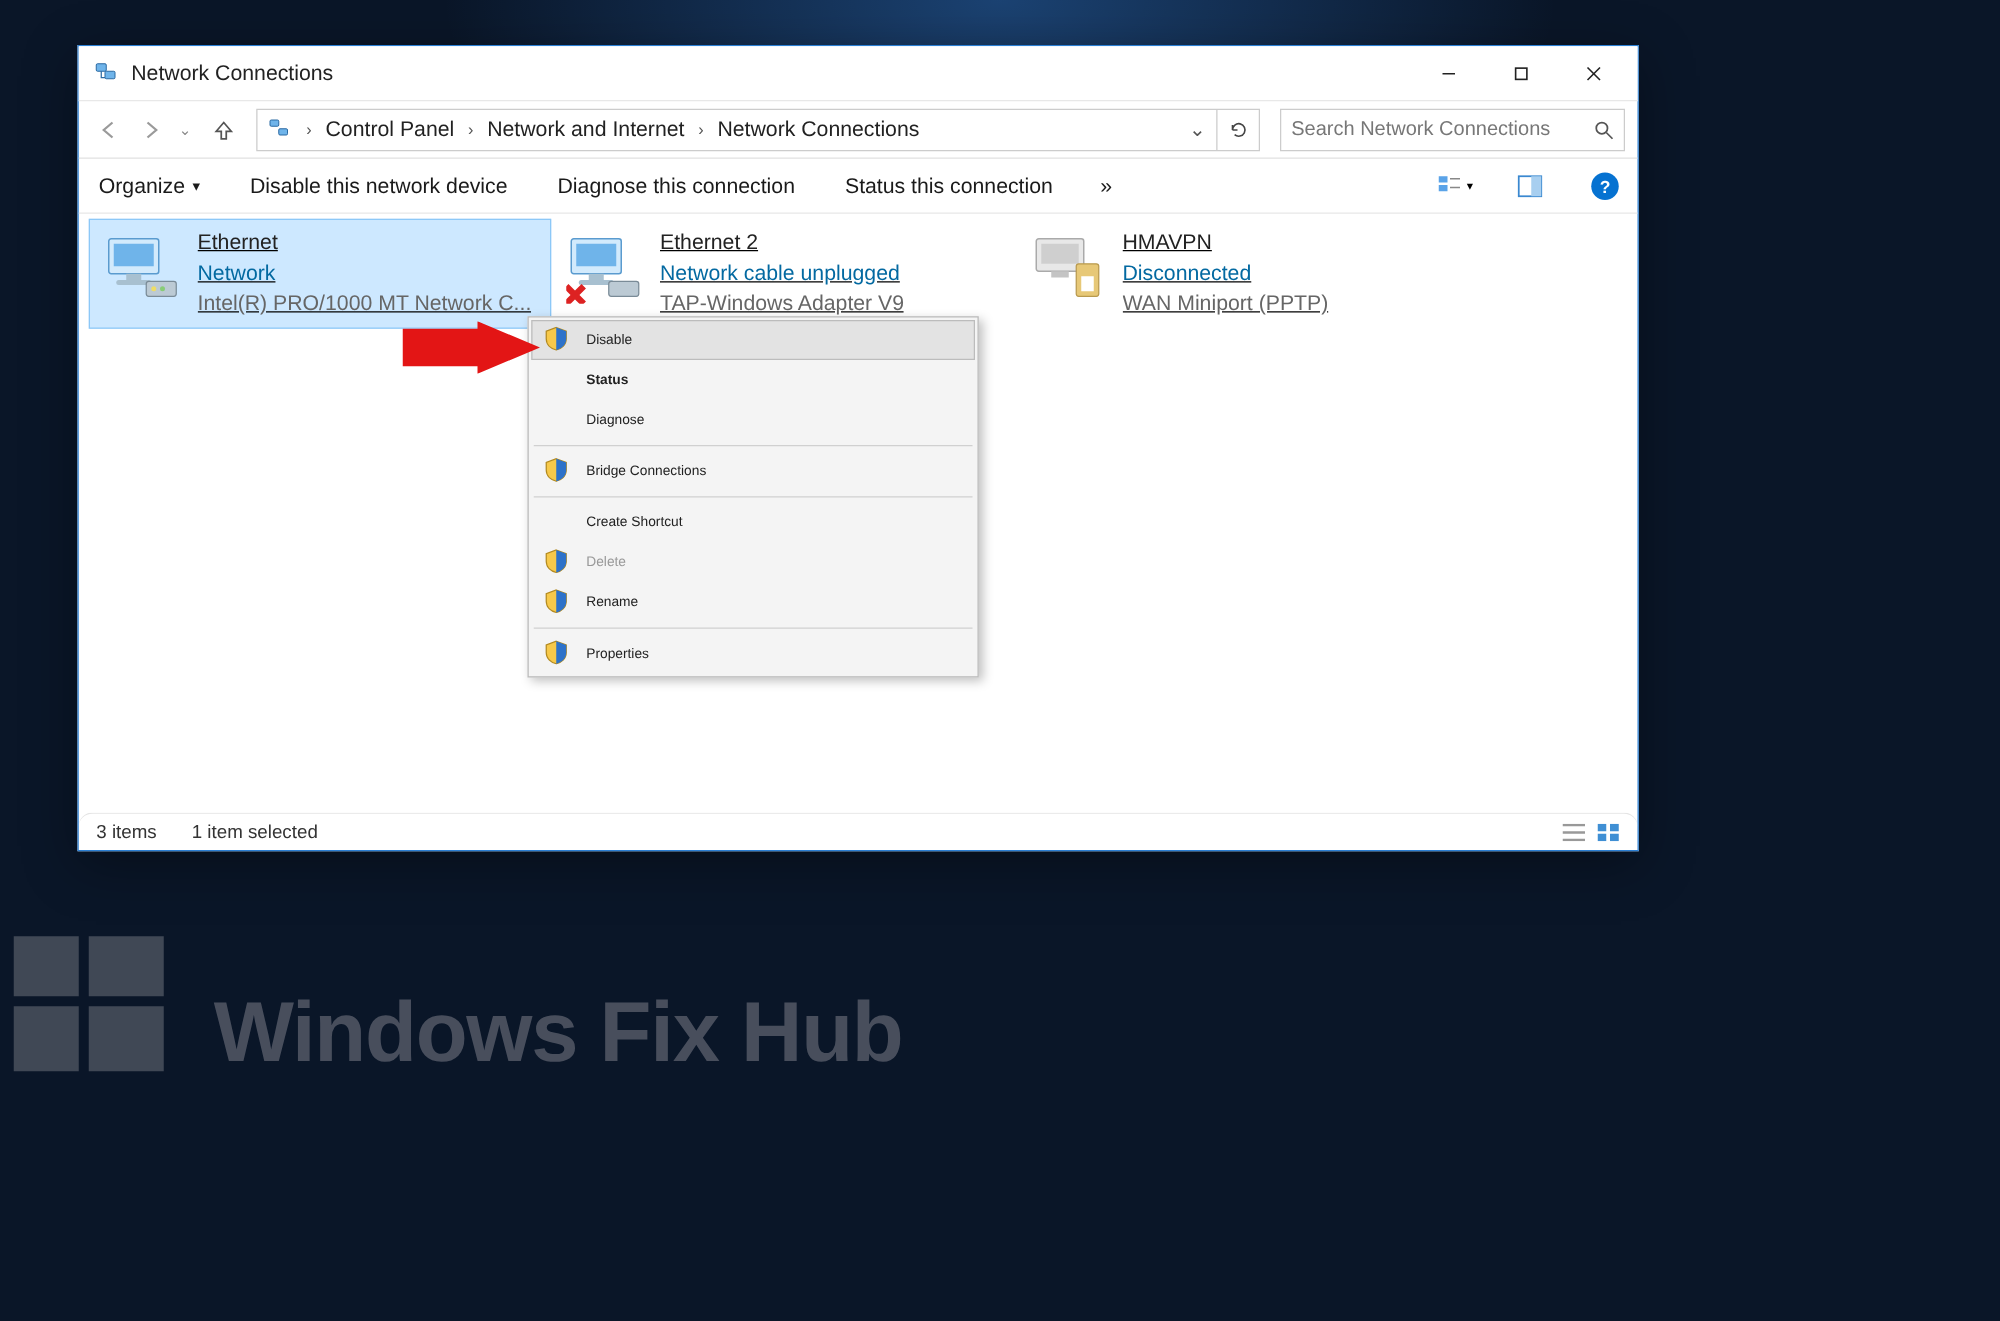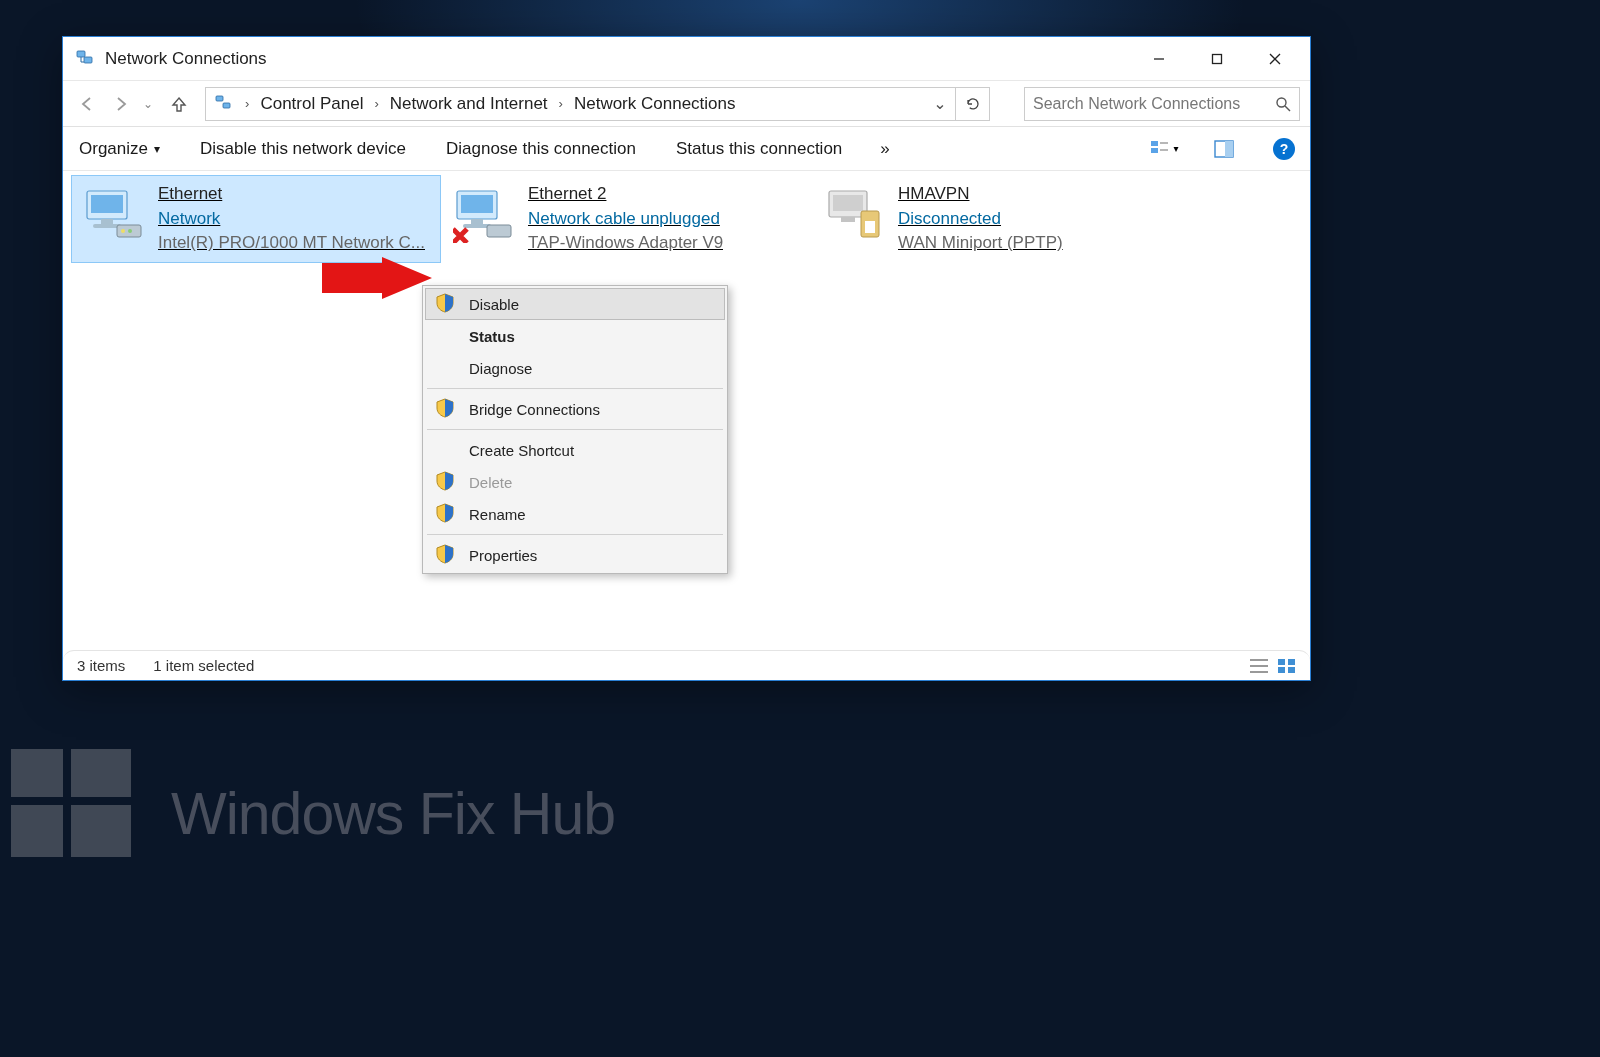--- a/index.html
+++ b/index.html
@@ -67,21 +67,21 @@
   .bc-icon { width:24px; display:flex; align-items:center; justify-content:center; }
   .bc-sep { color:#555; font-size:13px; padding:0 9px; }
   .bc-item { font-size:17px; color:#222; padding:6px 2px; cursor:pointer; }
   .bc-end { flex:1; }
   .bc-dropdown { width:30px; text-align:center; color:#555; cursor:pointer; }
   .bc-refresh { width:34px; border-left:1px solid #ccc; height:100%; display:flex; align-items:center; justify-content:center; cursor:pointer; }
   .search-box {
     width:276px;
     height:34px;
     border:1px solid #ccc;
-    margin-left:28px;
+    margin-left:10px;
     display:flex;
     align-items:center;
     padding:0 8px;
     color:#777;
     font-size:16px;
   }
   .search-box span { flex:1; }
   .toolbar {
     height:44px;
     display:flex;
@@ -125,27 +125,26 @@
     color:#333;
     gap:28px;
     border-radius:11px;
   }
   .statusbar .right { margin-left:auto; display:flex; gap:10px; align-items:center; color:#888; }
   
   .context-menu {
     position:absolute;
     left:422px;
     top:253px;
-    width:306px;
+    width:361px;
     background:#f4f4f4;
     border:1px solid #b9b9b9;
     box-shadow:3px 3px 8px rgba(0,0,0,0.25);
     padding:2px;
-    font-size:15px;
-    margin-top:32px;
+    font-size:11px;
   }
   .cm-item {
     display:flex;
     align-items:center;
     padding:5px 10px 5px 10px;
     gap:12px;
     cursor:pointer;
     color:#222;
     min-height:32px;
   }
@@ -161,23 +160,23 @@
     left:322px;
     top:257px;
     width:110px;
     height:42px;
     pointer-events:none;
   }
   
   .watermark {
     position:absolute;
     left:171px;
-    bottom:209px;
-    font-size:59px;
-    font-weight:400;
+    bottom:192px;
+    font-size:68px;
+    font-weight:700;
     color:rgba(140,140,150,0.48);
     pointer-events:none;
     letter-spacing:-1px;
   }
   .wm-icon {
     position:absolute;
     left:11px;
     bottom:200px;
     width:120px;
     height:108px;

